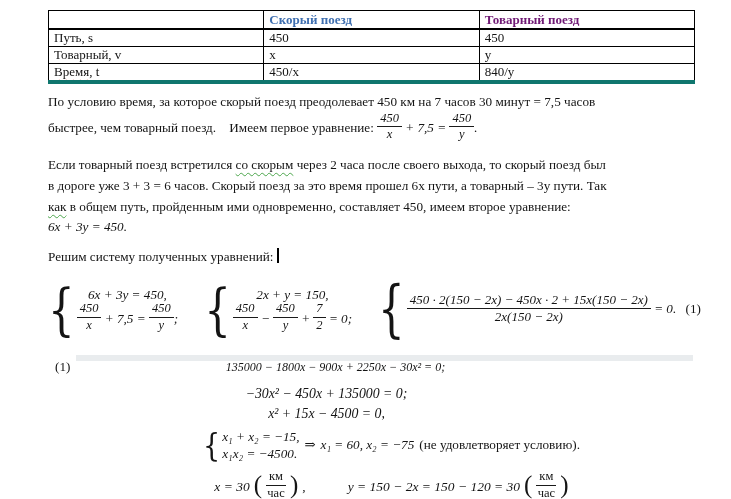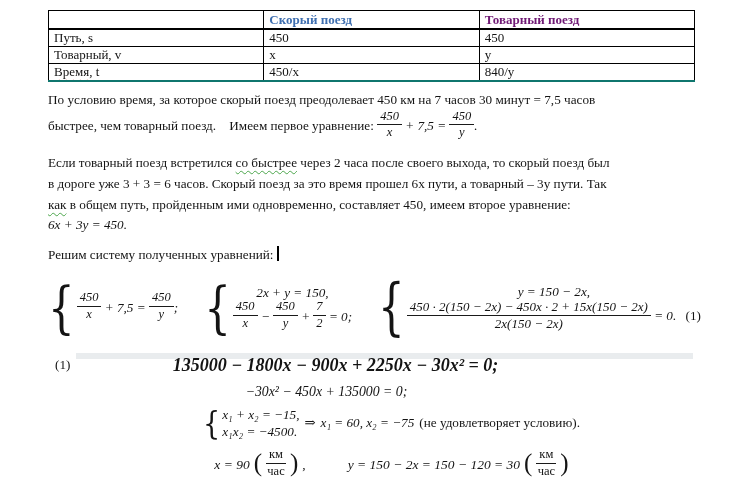--- a/index.html
+++ b/index.html
@@ -9,21 +9,21 @@
     background:#fff; color:#141414;
     font-family:"Liberation Serif","DejaVu Serif",serif; font-size:13.2px;
   }
   
   table.ttable { width:100%; border-collapse:collapse; table-layout:fixed; }
   table.ttable td {
     border:1px solid #000; height:16px; padding:0 5px; vertical-align:middle;
     font-size:13px; white-space:nowrap; overflow:hidden;
   }
   table.ttable tr.hdr-row td { border-bottom:2.5px solid #000; height:17px; }
-  table.ttable tr:last-child td { border-bottom:2px solid #0f766e; }
+  table.ttable tr:last-child td { border-bottom:4px solid #0f766e; }
   td.lbl { font-weight:normal; }
   td.hdr { font-weight:bold; font-size:13.5px; }
   
   .tline { line-height:21px; white-space:nowrap; }
   .math { font-style:italic; }
   .up { font-style:normal; }
   .sq-red   { text-decoration:underline wavy #cf3a2e 1px; text-underline-offset:3px; }
   .sq-green { text-decoration:underline wavy #4ca64c 1px; text-underline-offset:3px; }
   .cursor { display:inline-block; width:2px; height:15px; background:#000;
             vertical-align:-2px; margin-left:3px; }
@@ -43,21 +43,21 @@
   .b1 { font-size:27px; transform:scaleY(1.2); }
   .sysrows { display:flex; flex-direction:column; justify-content:center; }
   .srow { white-space:nowrap; line-height:18px; }
   .srow.fr { line-height:30px; }
   .srow.c { text-align:center; }
   .ref { margin-left:6px; font-style:normal; }
   
   .refline { margin-top:10px; position:relative; text-align:center; height:20px; line-height:20px; }
   .band { position:absolute; left:28px; right:2px; top:-2px; height:6px; background:#e9ecee; }
   .reftag { position:absolute; left:7px; top:0; font-style:normal; }
-  .refeq { position:relative; left:-36px; font-size:18px;font-weight:bold; }
+  .refeq { position:relative; left:-36px; font-size:12px; }
   .ceq { text-align:center; font-size:13.8px; line-height:19px; position:relative; left:-45px; }
   .ceq1 { margin-top:7px; }
   
   .sys4line { margin-top:3px; display:flex; align-items:center; justify-content:center;
               gap:5px; padding-left:40px; height:38px; }
   .finalline { margin-top:3px; display:flex; align-items:center; justify-content:center;
                gap:4px; padding-left:40px; height:40px; font-size:13.5px; }
   .bigp { font-size:25px; font-style:normal; line-height:0; position:relative; top:-2px; }
   .wgap { display:inline-block; width:34px; }
 </style>
@@ -99,40 +99,41 @@
         <span class="frac"><span class="num">450</span><span class="den">x</span></span>
         <span>+ 7,5 =</span>
         <span class="frac"><span class="num">450</span><span class="den">y</span></span><span>.</span>
       </span>
     </div>
   </div>
 
   <div style="margin-top:10px">
     <div class="tline">
       <span>Если товарный поезд встретился</span>
-      <span class="sq-green">со быстрее</span>
+      <span class="sq-green">со скорым</span>
       <span>через 2 часа после своего выхода, то скорый поезд был</span>
     </div>
     <div class="tline">в дороге уже 3 + 3 = 6 часов. Скорый поезд за это время прошел 6x пути, а товарный – 3y пути. Так</div>
     <div class="tline">
       <span class="sq-green">как</span>
       <span>в общем путь, пройденным ими одновременно, составляет 450, имеем второе уравнение:</span>
     </div>
     <div class="tline math" style="line-height:20px">6x + 3y = 450.</div>
   </div>
 
   <div class="tline" style="margin-top:9px">
     <span>Решим систему полученных уравнений:</span><span class="cursor"></span>
   </div>
 
   <div class="systems">
 
     <div class="system">
       <span class="brace b2">{</span>
       <div class="sysrows">
+        <div class="srow c math">6x + 3y = 450,</div>
         <div class="srow fr math">
           <span class="frac"><span class="num">450</span><span class="den">x</span></span>
           <span>+ 7,5 =</span>
           <span class="frac"><span class="num">450</span><span class="den">y</span></span><span>;</span>
         </div>
       </div>
     </div>
 
     <div class="system">
       <span class="brace b2">{</span>
@@ -145,54 +146,54 @@
           <span>+</span>
           <span class="frac"><span class="num">7</span><span class="den">2</span></span>
           <span>= 0;</span>
         </div>
       </div>
     </div>
 
     <div class="system">
       <span class="brace b3">{</span>
       <div class="sysrows">
-        <div class="srow c math">y = 150 − 2x,</div>
         <div class="srow fr math">
           <span class="frac big"><span class="num">450 · 2(150 − 2x) − 450x · 2 + 15x(150 − 2x)</span><span class="den">2x(150 − 2x)</span></span>
           <span>= 0.</span>
           <span class="ref">(1)</span>
         </div>
       </div>
     </div>
 
   </div>
 
   <div class="refline">
     <span class="band"></span>
     <span class="reftag">(1)</span>
     <span class="refeq math">135000 − 1800x − 900x + 2250x − 30x² = 0;</span>
   </div>
 
   <div class="ceq ceq1 math">−30x² − 450x + 135000 = 0;</div>
+  <div class="ceq math" style="margin-top:1px">x² + 15x − 4500 = 0,</div>
 
   <div class="sys4line">
     <div class="system">
       <span class="brace b1">{</span>
       <div class="sysrows">
         <div class="srow math" style="line-height:17px">x₁ + x₂ = −15,</div>
         <div class="srow math" style="line-height:17px">x₁x₂ = −4500.</div>
       </div>
     </div>
     <span>⇒</span>
     <span class="math">x₁ = 60, x₂ = −75</span>
     <span>(не удовлетворяет условию).</span>
   </div>
 
   <div class="finalline math">
-    <span>x = 90</span>
+    <span>x = 30</span>
     <span class="bigp">(</span>
       <span class="frac up">
         <span class="num">км</span>
         <span class="den">час</span>
       </span>
       <span class="bigp">)</span>
       <span class="up">,</span>
     <span class="wgap"></span>
     <span>y = 150 − 2x = 150 − 120 = 30</span>
     <span class="bigp">(</span>

